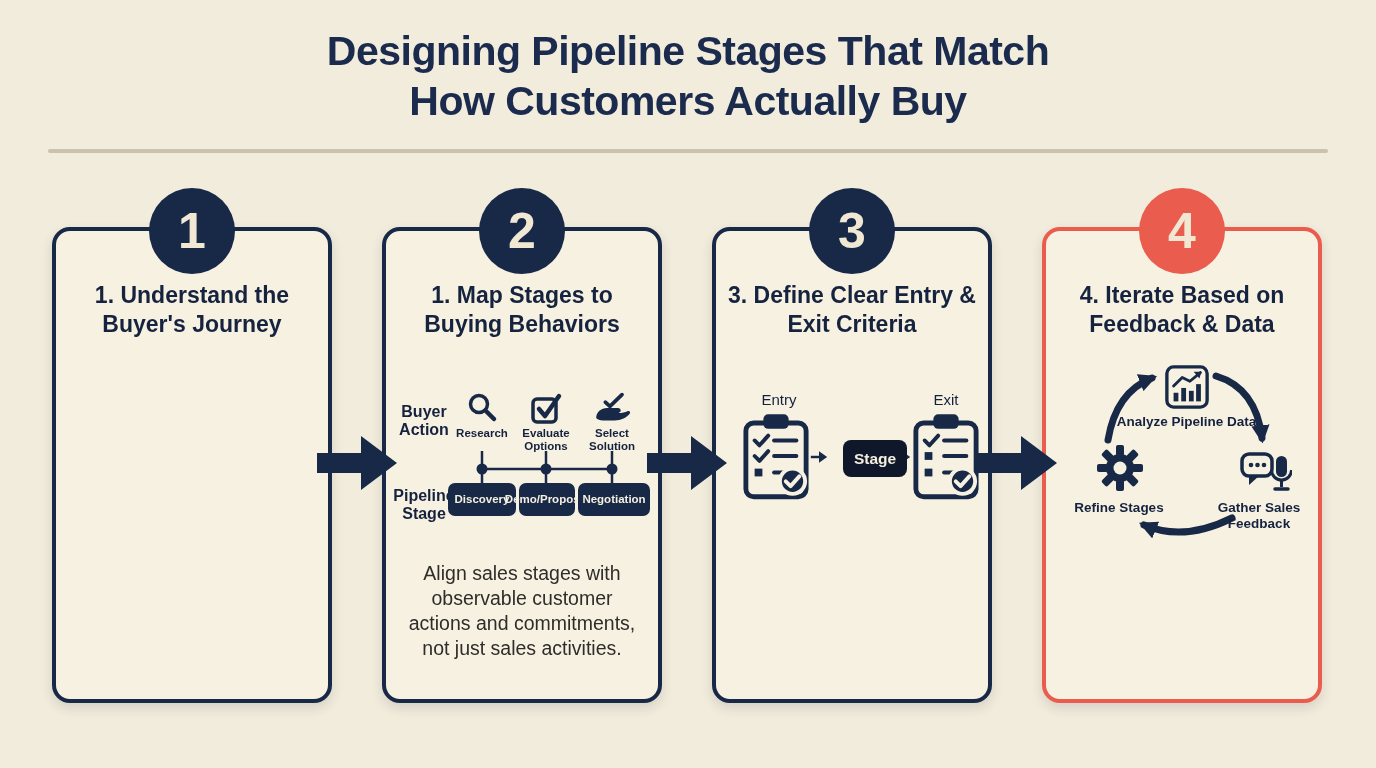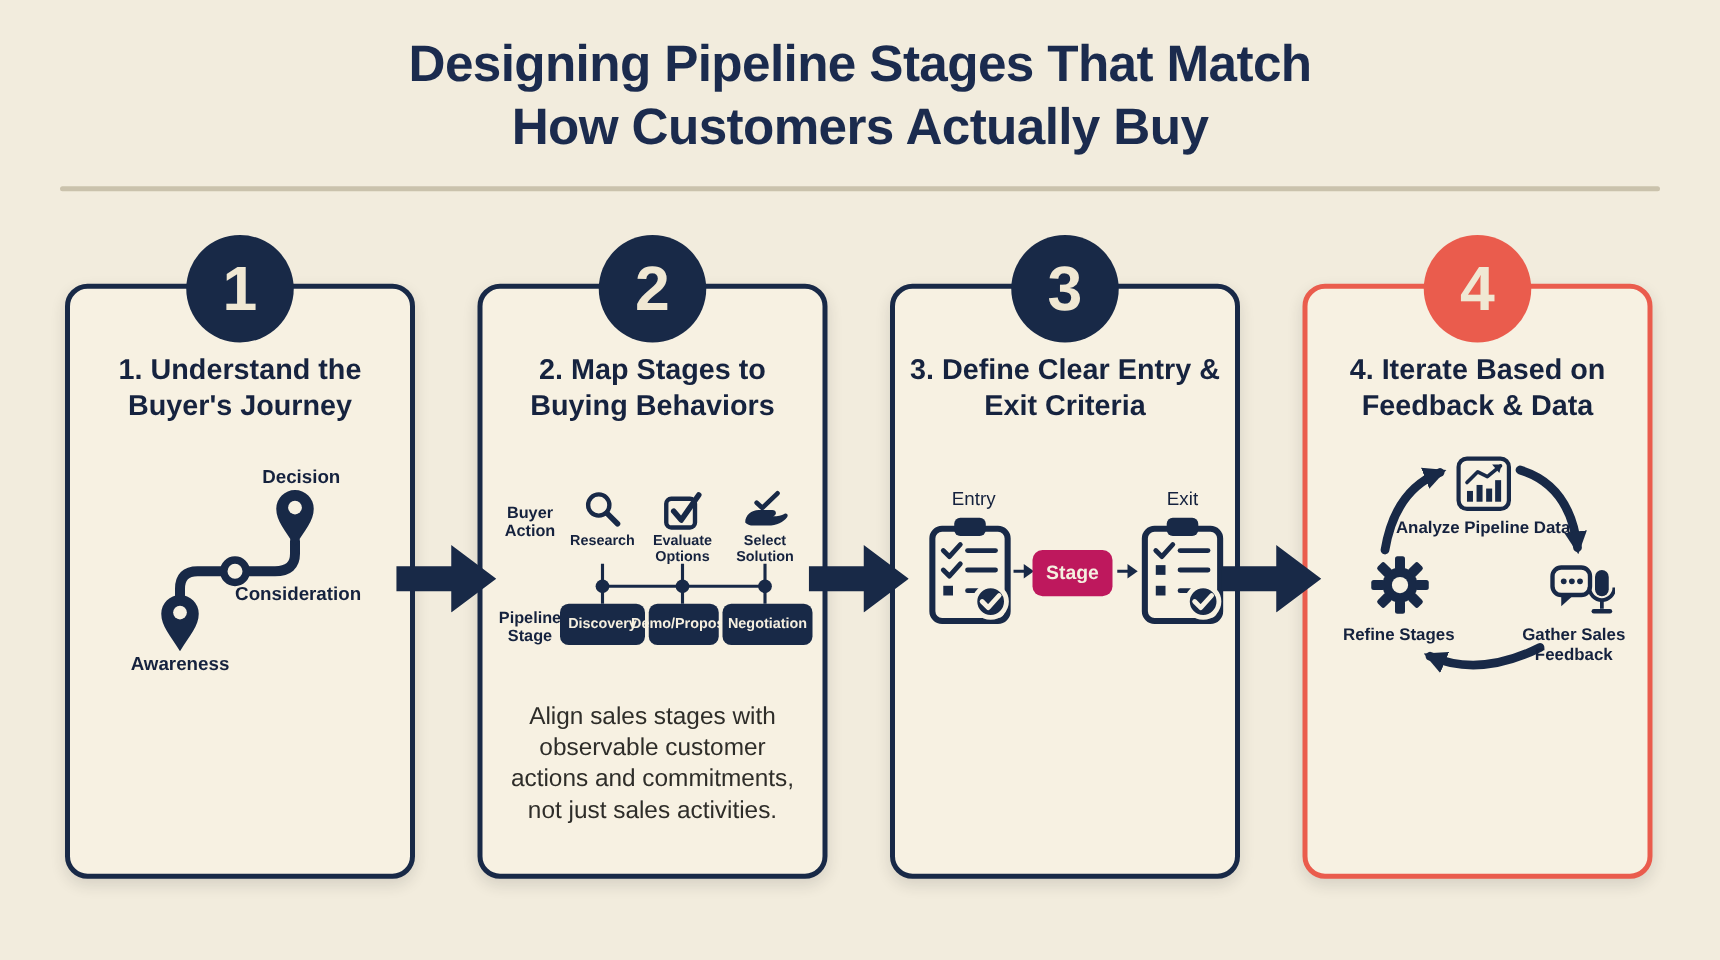--- a/index.html
+++ b/index.html
@@ -27,39 +27,39 @@
   .flow-arrow{position:absolute;top:436px;z-index:3;}
   
   .journey{position:absolute;top:140px;left:10px;width:260px;height:180px;}
   .journey svg{position:absolute;inset:0;}
   .j-label{position:absolute;font-size:15px;font-weight:700;color:#15223e;text-align:center;}
   .j-decision{top:2px;left:120px;width:110px;}
   .j-consideration{top:96px;left:105px;width:135px;}
   .j-awareness{top:152px;left:10px;width:136px;}
   
   .mapdiag{position:absolute;top:158px;left:6px;width:268px;height:140px;}
-  .row-label{position:absolute;width:64px;text-align:center;font-size:13px;font-weight:700;
+  .row-label{position:absolute;width:64px;text-align:center;font-size:16px;font-weight:700;
              color:#15223e;line-height:1.15;}
   .row-label.buyer{top:14px;left:0;}
   .row-label.pipeline{top:98px;left:0;}
   .action{position:absolute;top:0;width:66px;text-align:center;}
   .action .ic{height:36px;display:flex;align-items:flex-end;justify-content:center;}
   .action .a-label{font-size:11.5px;font-weight:700;color:#15223e;line-height:1.12;margin-top:2px;}
   .map-connector{position:absolute;inset:0;}
   .stagebox{position:absolute;top:94px;background:#182947;color:#f5efdf;font-size:11.5px;
             font-weight:700;border-radius:7px;display:flex;align-items:center;justify-content:center;
             text-align:center;line-height:1.15;padding:3px 2px;box-sizing:border-box;min-height:33px;}
   
   .criteria{position:absolute;top:160px;left:8px;width:264px;height:125px;}
   .crit-label{position:absolute;top:0;width:80px;text-align:center;font-weight:400;
               font-size:15px;color:#15223e;}
   .crit-entry{left:15px;} .crit-exit{left:182px;}
   .clip{position:absolute;top:20px;}
   .clip.entry{left:18px;} .clip.exit{left:188px;}
-  .stage-pill{position:absolute;left:102px;top:49px;width:64px;height:37px;background:#be185d;
+  .stage-pill{position:absolute;left:119px;top:49px;width:64px;height:37px;background:#0f172a;
               border-radius:8px;color:#f5efdf;font-size:15.5px;font-weight:700;display:flex;
               align-items:center;justify-content:center;z-index:1;}
   .mini-arrow{position:absolute;top:58px;}
   .ma1{left:86px;} .ma2{left:169px;}
   
   .cycle{position:absolute;top:131px;left:8px;width:264px;height:200px;}
   .cycle-arrows{position:absolute;inset:0;}
   .c-icon{position:absolute;}
   .c-chart{left:110px;top:2px;}
   .c-feedback{left:186px;top:86px;}
@@ -78,43 +78,30 @@
   <div class="title">
     <div>Designing Pipeline Stages That Match</div>
     <div>How Customers Actually Buy</div>
   </div>
   <div class="divider"></div>
 
   <div class="card" style="left:52px;">
     <div class="badge">1</div>
     <div class="card-title">1. Understand the Buyer's Journey</div>
 
-    <div class="journey">
-      <svg viewBox="0 0 260 180" width="260" height="180">
-        <path d="M78 120 V100 Q78 86 92 86 H154 Q170 86 170 72 V62" fill="none" stroke="#182947" stroke-width="8" stroke-linecap="round"></path>
-        <path d="M170 66 C162 53 155 46 155 36 a15 15 0 1 1 30 0 c0 10 -7 17 -15 30 z" fill="#182947"></path>
-        <circle cx="170" cy="35" r="5.5" fill="#f7f1e2"></circle>
-        <path d="M78 150 C70 137 63 130 63 120 a15 15 0 1 1 30 0 c0 10 -7 17 -15 30 z" fill="#182947"></path>
-        <circle cx="78" cy="119" r="5.5" fill="#f7f1e2"></circle>
-        <circle cx="122" cy="86" r="9" fill="#f7f1e2" stroke="#182947" stroke-width="6"></circle>
-      </svg>
-      <div class="j-label j-decision">Decision</div>
-      <div class="j-label j-consideration">Consideration</div>
-      <div class="j-label j-awareness">Awareness</div>
-    </div>
 
   </div>
 
   <svg class="flow-arrow" style="left:317px;" width="80" height="54" viewBox="0 0 80 54">
     <polygon points="0,17 44,17 44,0 80,27 44,54 44,37 0,37" fill="#182947"></polygon>
   </svg>
 
   <div class="card" style="left:382px;">
     <div class="badge">2</div>
-    <div class="card-title">2. Map Stages to Buying Behaviors</div>
+    <div class="card-title">1. Map Stages to Buying Behaviors</div>
 
     <div class="mapdiag">
       <div class="row-label buyer">Buyer Action</div>
       <div class="row-label pipeline">Pipeline Stage</div>
 
       <svg class="map-connector" viewBox="0 0 268 140" width="268" height="140">
         <line x1="90" y1="80" x2="220" y2="80" stroke="#182947" stroke-width="2.5"></line>
         <line x1="90" y1="62" x2="90" y2="94" stroke="#182947" stroke-width="2.5"></line>
         <line x1="154" y1="62" x2="154" y2="94" stroke="#182947" stroke-width="2.5"></line>
         <line x1="220" y1="62" x2="220" y2="94" stroke="#182947" stroke-width="2.5"></line>

